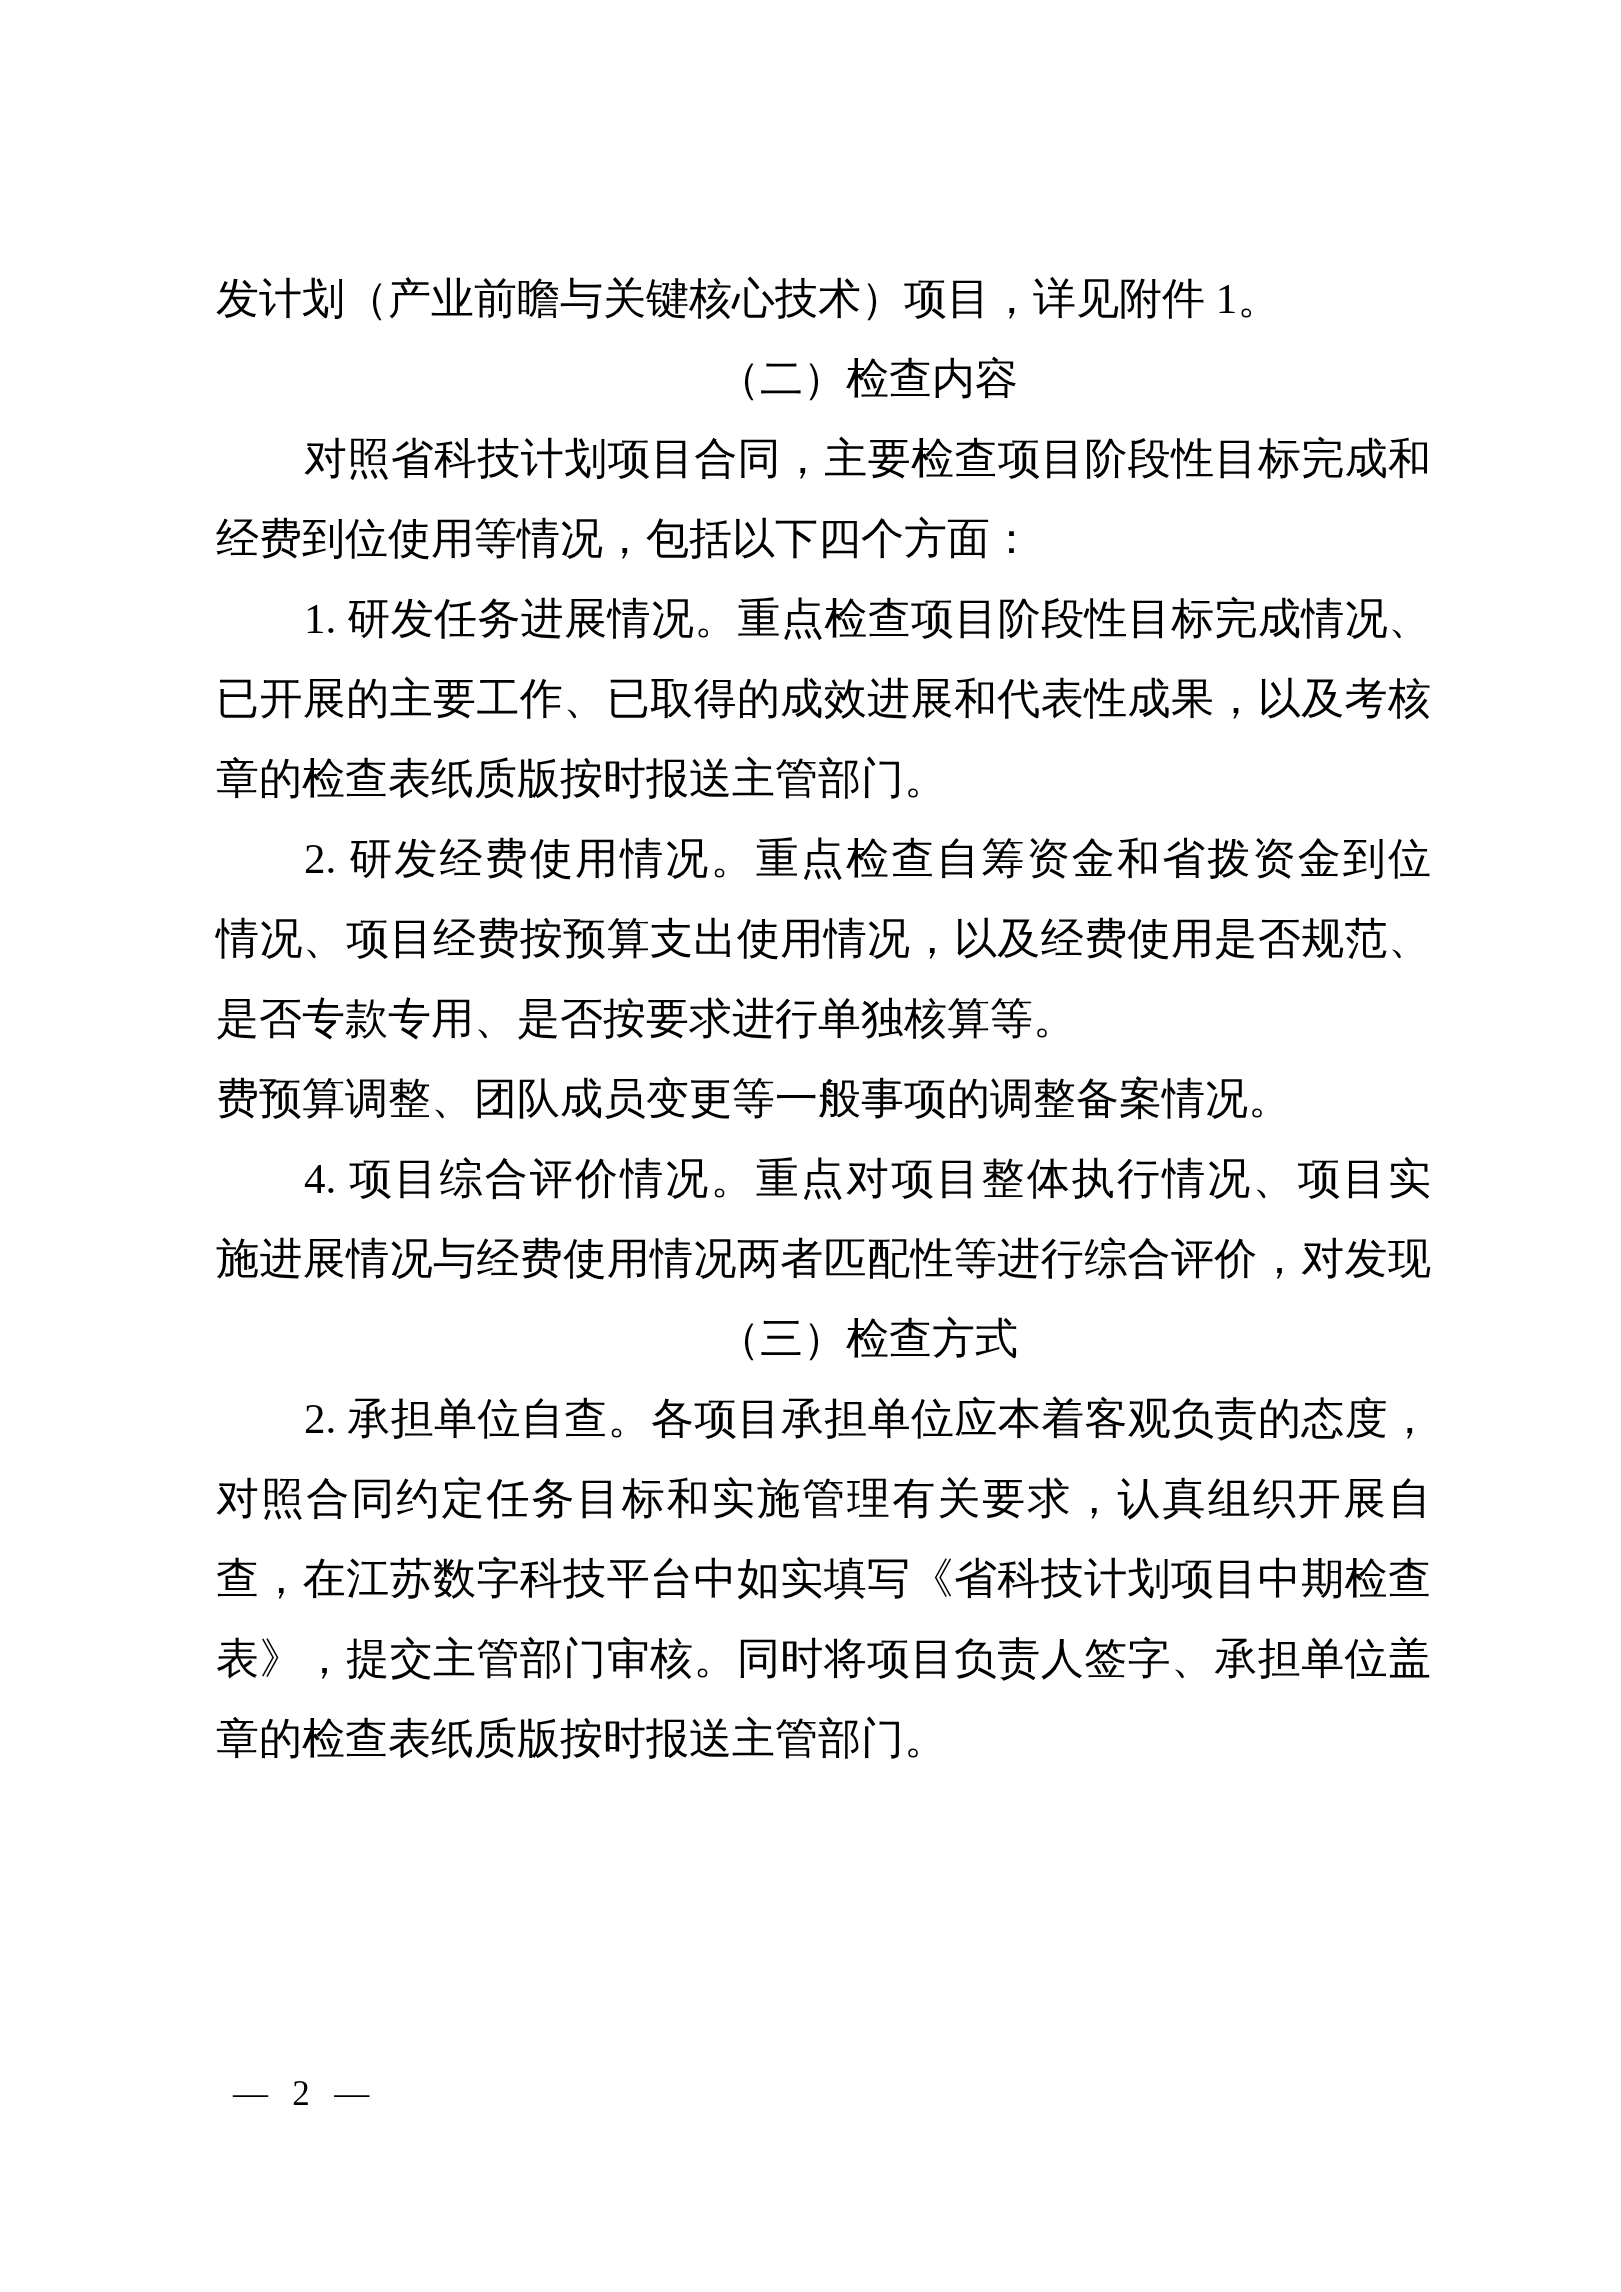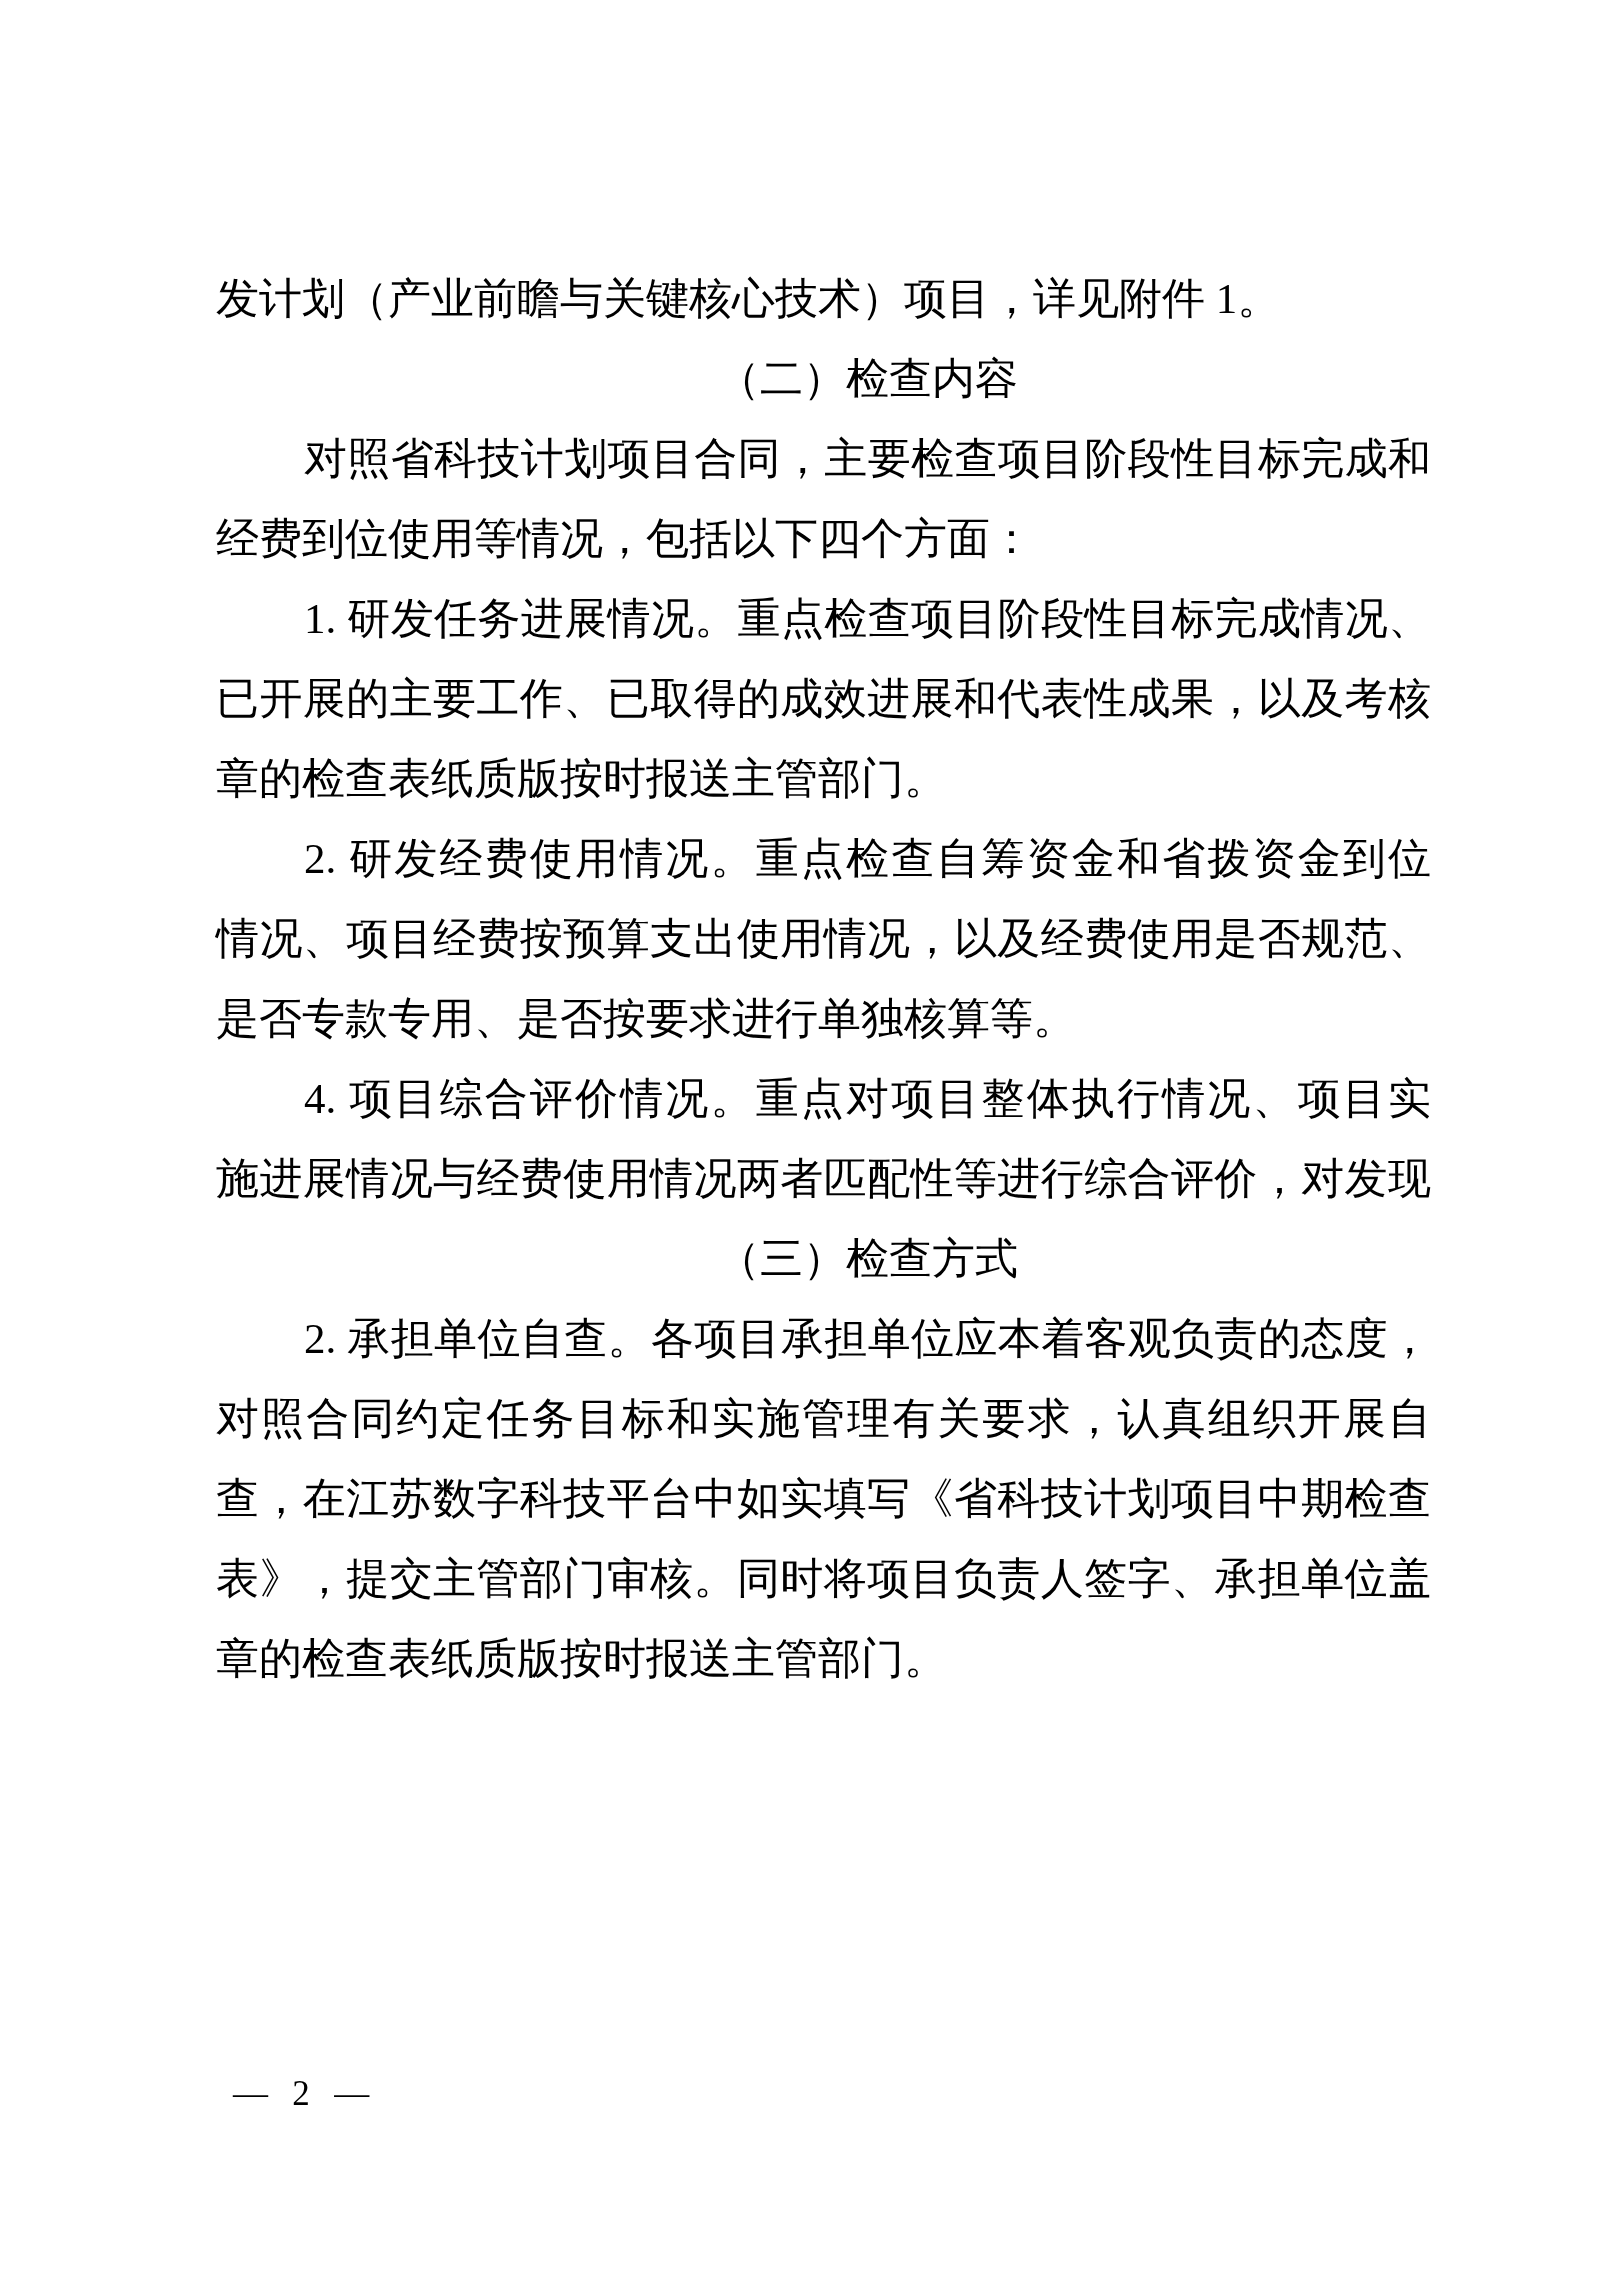--- a/index.html
+++ b/index.html
@@ -63,20 +63,21 @@
       <div class="line"><span class="seg">发计划（产业前瞻与关键核心技术）项目，详见附件 1。</span></div>
       <div class="line ind"><span class="seg">（二）检查内容</span></div>
       <div class="line j ind"><span class="seg">对照省科技计划项目合同，主要检查项目阶段性目标完成和</span></div>
       <div class="line"><span class="seg">经费到位使用等情况，包括以下四个方面：</span></div>
       <div class="line j ind"><span class="seg bold">1. 研发任务进展情况。</span><span class="seg">重点检查项目阶段性目标完成情况、</span></div>
       <div class="line j"><span class="seg">已开展的主要工作、已取得的成效进展和代表性成果，以及考核</span></div>
       <div class="line"><span class="seg">章的检查表纸质版按时报送主管部门。</span></div>
       <div class="line j ind"><span class="seg bold">2. 研发经费使用情况。</span><span class="seg">重点检查自筹资金和省拨资金到位</span></div>
       <div class="line j"><span class="seg">情况、项目经费按预算支出使用情况，以及经费使用是否规范、</span></div>
       <div class="line"><span class="seg">是否专款专用、是否按要求进行单独核算等。</span></div>
+      <div class="line"><span class="seg">费预算调整、团队成员变更等一般事项的调整备案情况。</span></div>
       <div class="line j ind"><span class="seg bold">4. 项目综合评价情况。</span><span class="seg">重点对项目整体执行情况、项目实</span></div>
       <div class="line j"><span class="seg">施进展情况与经费使用情况两者匹配性等进行综合评价，对发现</span></div>
       <div class="line ind"><span class="seg">（三）检查方式</span></div>
       <div class="line j ind"><span class="seg bold">2. 承担单位自查。</span><span class="seg">各项目承担单位应本着客观负责的态度，</span></div>
       <div class="line j"><span class="seg">对照合同约定任务目标和实施管理有关要求，认真组织开展自</span></div>
       <div class="line j"><span class="seg">查，在江苏数字科技平台中如实填写《省科技计划项目中期检查</span></div>
       <div class="line j"><span class="seg">表》，提交主管部门审核。同时将项目负责人签字、承担单位盖</span></div>
       <div class="line"><span class="seg">章的检查表纸质版按时报送主管部门。</span></div>
     </div>
   <div class="footer">— 2 —</div>

